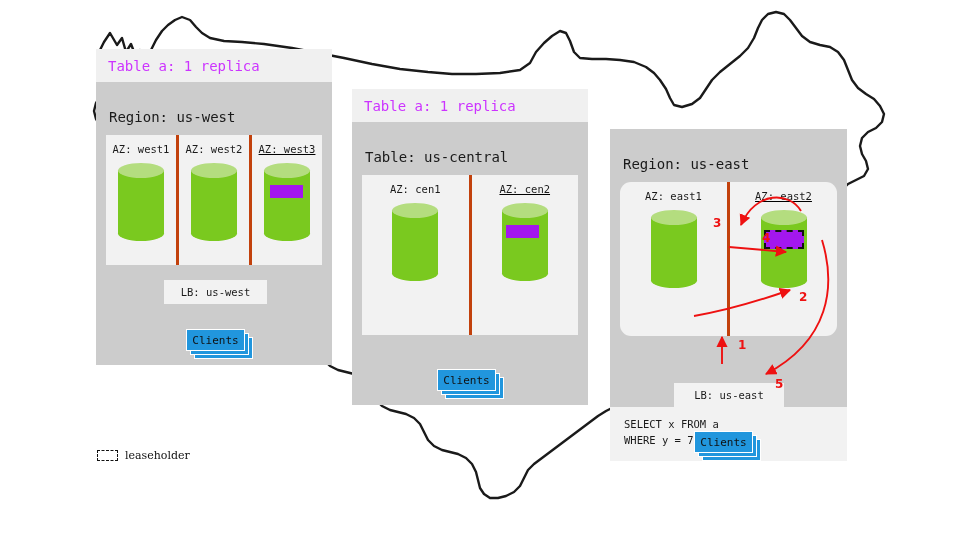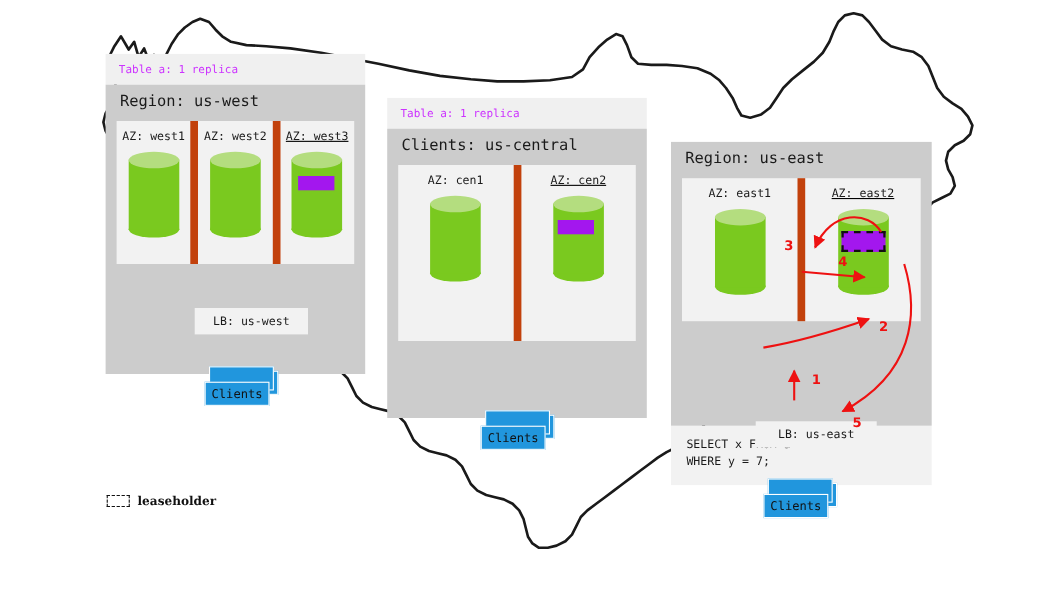--- a/index.html
+++ b/index.html
@@ -23,46 +23,46 @@
   }
 
   
   .region-panel {
     position: absolute;
     box-sizing: border-box;
   }
   .panel-header {
     background: #f0f0f0;
     padding: 9px 12px 8px 12px;
-    font-size: 10px;
+    font-size: 14px;
     color: #cc33ff;
     font-family: "DejaVu Sans Mono", "Liberation Mono", monospace;
     letter-spacing: 0px;
     white-space: nowrap;
   }
   .panel-body {
     background: #cccccc;
-    padding: 4px 10px 10px 10px;
+    padding: 24px 10px 10px 10px;
   }
   .region-title {
     font-size: 14px;
     color: #1a1a1a;
     margin: 3px 0 10px 3px;
     font-family: "DejaVu Sans Mono", "Liberation Mono", monospace;
     white-space: nowrap;
   }
   .az-row {
     background: #f2f2f2;
     display: flex;
     position: relative;
   }
   .az-cell {
     flex: 1 1 0;
     box-sizing: border-box;
-    border-right: 7px solid #c2410c;
+    border-right: 3px solid #c2410c;
     padding: 8px 4px 10px 4px;
     text-align: center;
     position: relative;
   }
   .az-cell:last-child { border-right: none; text-decoration: underline; }
   .az-label {
     font-size: 10.5px;
     color: #1a1a1a;
     font-family: "DejaVu Sans Mono", "Liberation Mono", monospace;
     margin-bottom: 8px;
@@ -116,38 +116,37 @@
     position: absolute;
     background: #f2f2f2;
     font-size: 10.5px;
     color: #1a1a1a;
     font-family: "DejaVu Sans Mono", "Liberation Mono", monospace;
     text-align: center;
     padding: 6px 16px;
     white-space: nowrap;
     box-sizing: border-box;
     z-index: 6;
-    margin-left: 13px;
   }
 
   
   .clients-stack {
     position: absolute;
     z-index: 7;
   }
   .clients-stack .sheet {
     position: absolute;
     background: #2196dd;
     border: 1px solid #ffffff;
     box-sizing: border-box;
   }
   .clients-stack .sheet.s3 { left: 8px; top: 8px; }
   .clients-stack .sheet.s2 { left: 4px; top: 4px; }
   .clients-stack .sheet.s1 {
-    left: 0; top: 18px;
+    left: 0; top: 0;
     display: flex;
     align-items: center;
     justify-content: center;
     color: #111111;
     font-size: 11px;
     font-family: "DejaVu Sans Mono", "Liberation Mono", monospace;
   }
 
   
   .sql-footer {
@@ -190,21 +189,20 @@
     width: 21px;
     height: 11px;
     border: 1.5px dashed #111111;
     box-sizing: border-box;
     margin-right: 7px;
   }
   #legend .lbl {
     font-size: 11px;
     color: #111111;
     font-family: "DejaVu Serif", "Liberation Serif", serif;
-    font-weight: bold;
   }
 </style>
 </head>
 <body>
 
 <div id="stage">
 
   <svg id="usmap" viewBox="0 0 960 540" xmlns="http://www.w3.org/2000/svg">
     <path fill="none" stroke="#1a1a1a" stroke-width="2.4" stroke-linejoin="round" stroke-linecap="round" d="M110,33 L117,45 L122,38 L126,52 L131,44 L136,57 L140,50 L146,60 L150,52
          L156,40 L162,31 L168,25 L175,20 L182,17 L190,20 L196,27 L202,33 L210,38
@@ -278,21 +276,21 @@
     <div class="clients-stack" style="left:90px; top:280px; width:67px; height:30px;">
       <div class="sheet s3" style="width:59px;height:22px;"></div>
       <div class="sheet s2" style="width:59px;height:22px;"></div>
       <div class="sheet s1" style="width:59px;height:22px;">Clients</div>
     </div>
   </div>
 
   <div class="region-panel" style="left:352px; top:89px; width:236px;">
     <div class="panel-header">Table a: 1 replica</div>
     <div class="panel-body" style="height:249px; position:relative;">
-      <div class="region-title">Clients: us-central</div>
+      <div class="region-title">Table: us-central</div>
       <div class="az-row" style="height:160px;">
         <div class="az-cell">
           <div class="az-label">AZ: cen1</div>
           <div class="cyl-wrap" style="width:46px;height:78px;">
             <div class="cyl">
               <div class="cyl-bottom"></div>
               <div class="cyl-body"></div>
               <div class="cyl-top"></div>
             </div>
           </div>
@@ -313,21 +311,21 @@
     <div class="clients-stack" style="left:85px; top:280px; width:67px; height:30px;">
       <div class="sheet s3" style="width:59px;height:22px;"></div>
       <div class="sheet s2" style="width:59px;height:22px;"></div>
       <div class="sheet s1" style="width:59px;height:22px;">Clients</div>
     </div>
   </div>
 
   <div class="region-panel" style="left:610px; top:129px; width:237px;">
     <div class="panel-body" style="height:244px; position:relative;">
       <div class="region-title">Region: us-east</div>
-      <div class="az-row" style="height:130px;">
+      <div class="az-row" style="height:154px;border-radius:11px;">
         <div class="az-cell">
           <div class="az-label">AZ: east1</div>
           <div class="cyl-wrap" style="width:46px;height:78px;">
             <div class="cyl">
               <div class="cyl-bottom"></div>
               <div class="cyl-body"></div>
               <div class="cyl-top"></div>
             </div>
           </div>
         </div>

